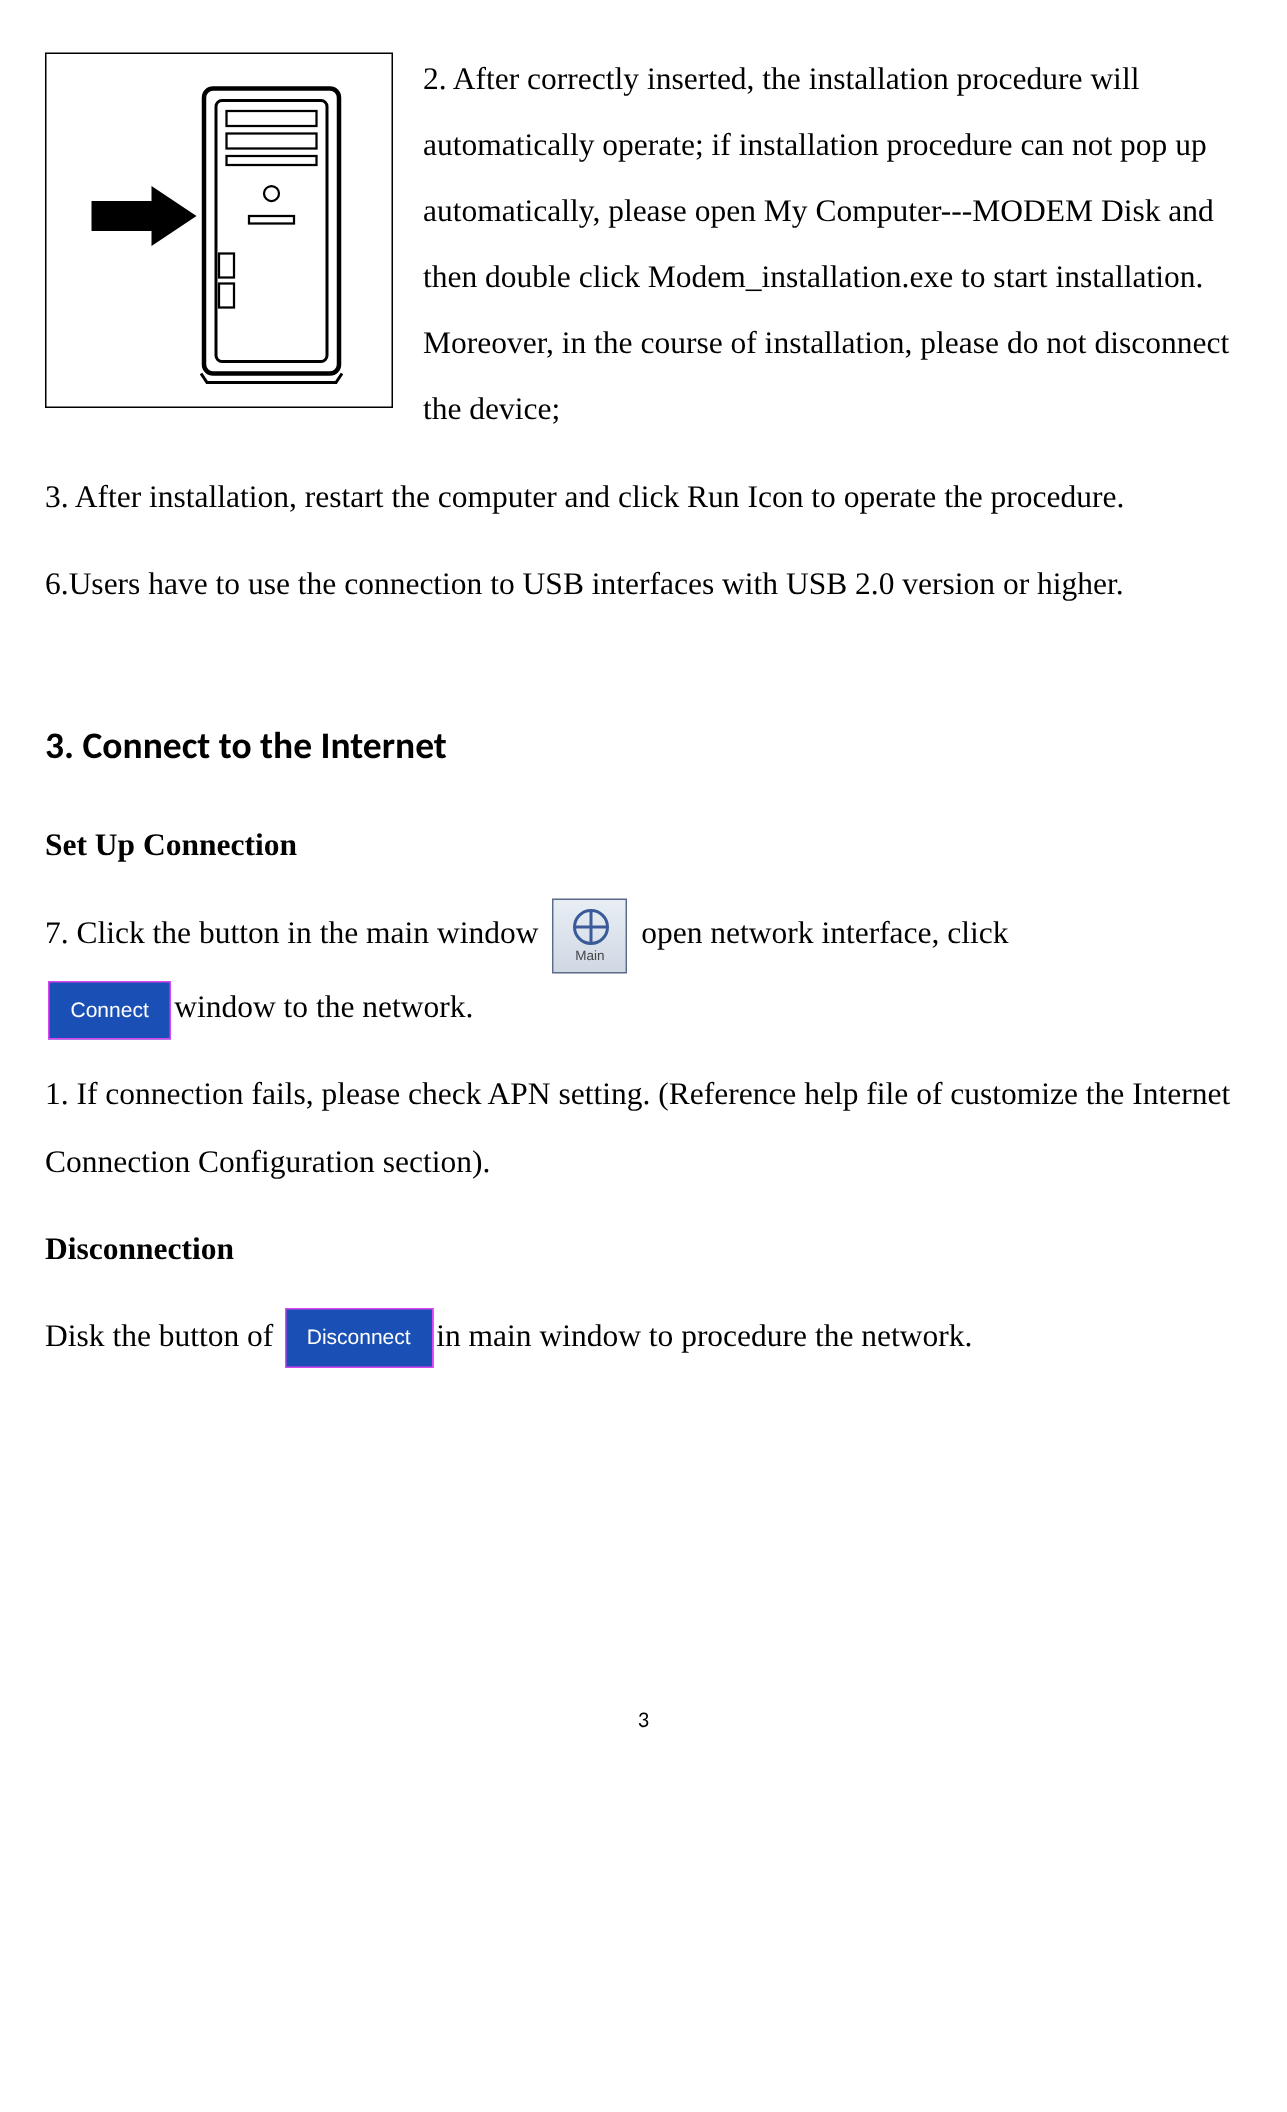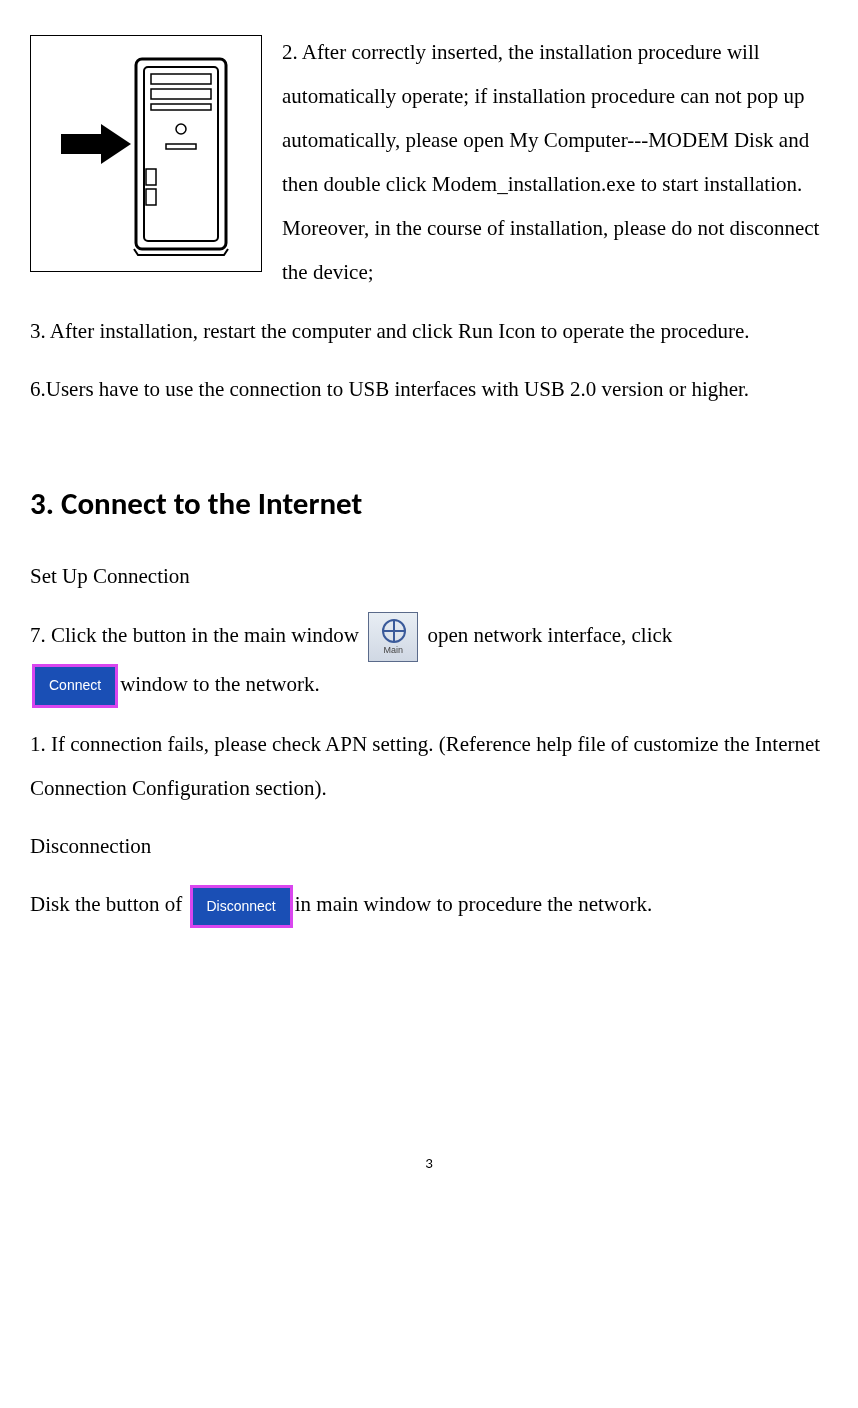--- a/index.html
+++ b/index.html
@@ -28,27 +28,27 @@
     .image-box svg {
       width: 200px;
       height: 210px;
     }
     p {
       margin: 0 0 14px 0;
     }
     h2.section {
       font-family: Calibri, Arial, sans-serif;
       font-weight: bold;
-      font-size: 31px;
+      font-size: 25px;
       margin-top: 60px;
       margin-bottom: 18px;
       clear: both;
     }
     .sub-heading {
-      font-weight: normal;
+      font-weight: bold;
       font-size: 21px;
       margin-top: 14px;
       margin-bottom: 14px;
     }
     .clearfix::after {
       content: "";
       display: table;
       clear: both;
     }
     .inline-icon-main {
@@ -86,21 +86,21 @@
       color: #444;
     }
     .inline-btn {
       display: inline-block;
       background: #1a4fb5;
       color: #fff;
       font-family: Arial, sans-serif;
       font-size: 14px;
       padding: 4px 14px;
       vertical-align: middle;
-      border: 3px solid #d946ef;
+      border: 1px solid #d946ef;
       margin: 0 2px;
     }
     .page-number {
       text-align: center;
       font-size: 15px;
       font-family: Calibri, Arial, sans-serif;
       margin-top: 220px;
     }
   </style>
 </head>

